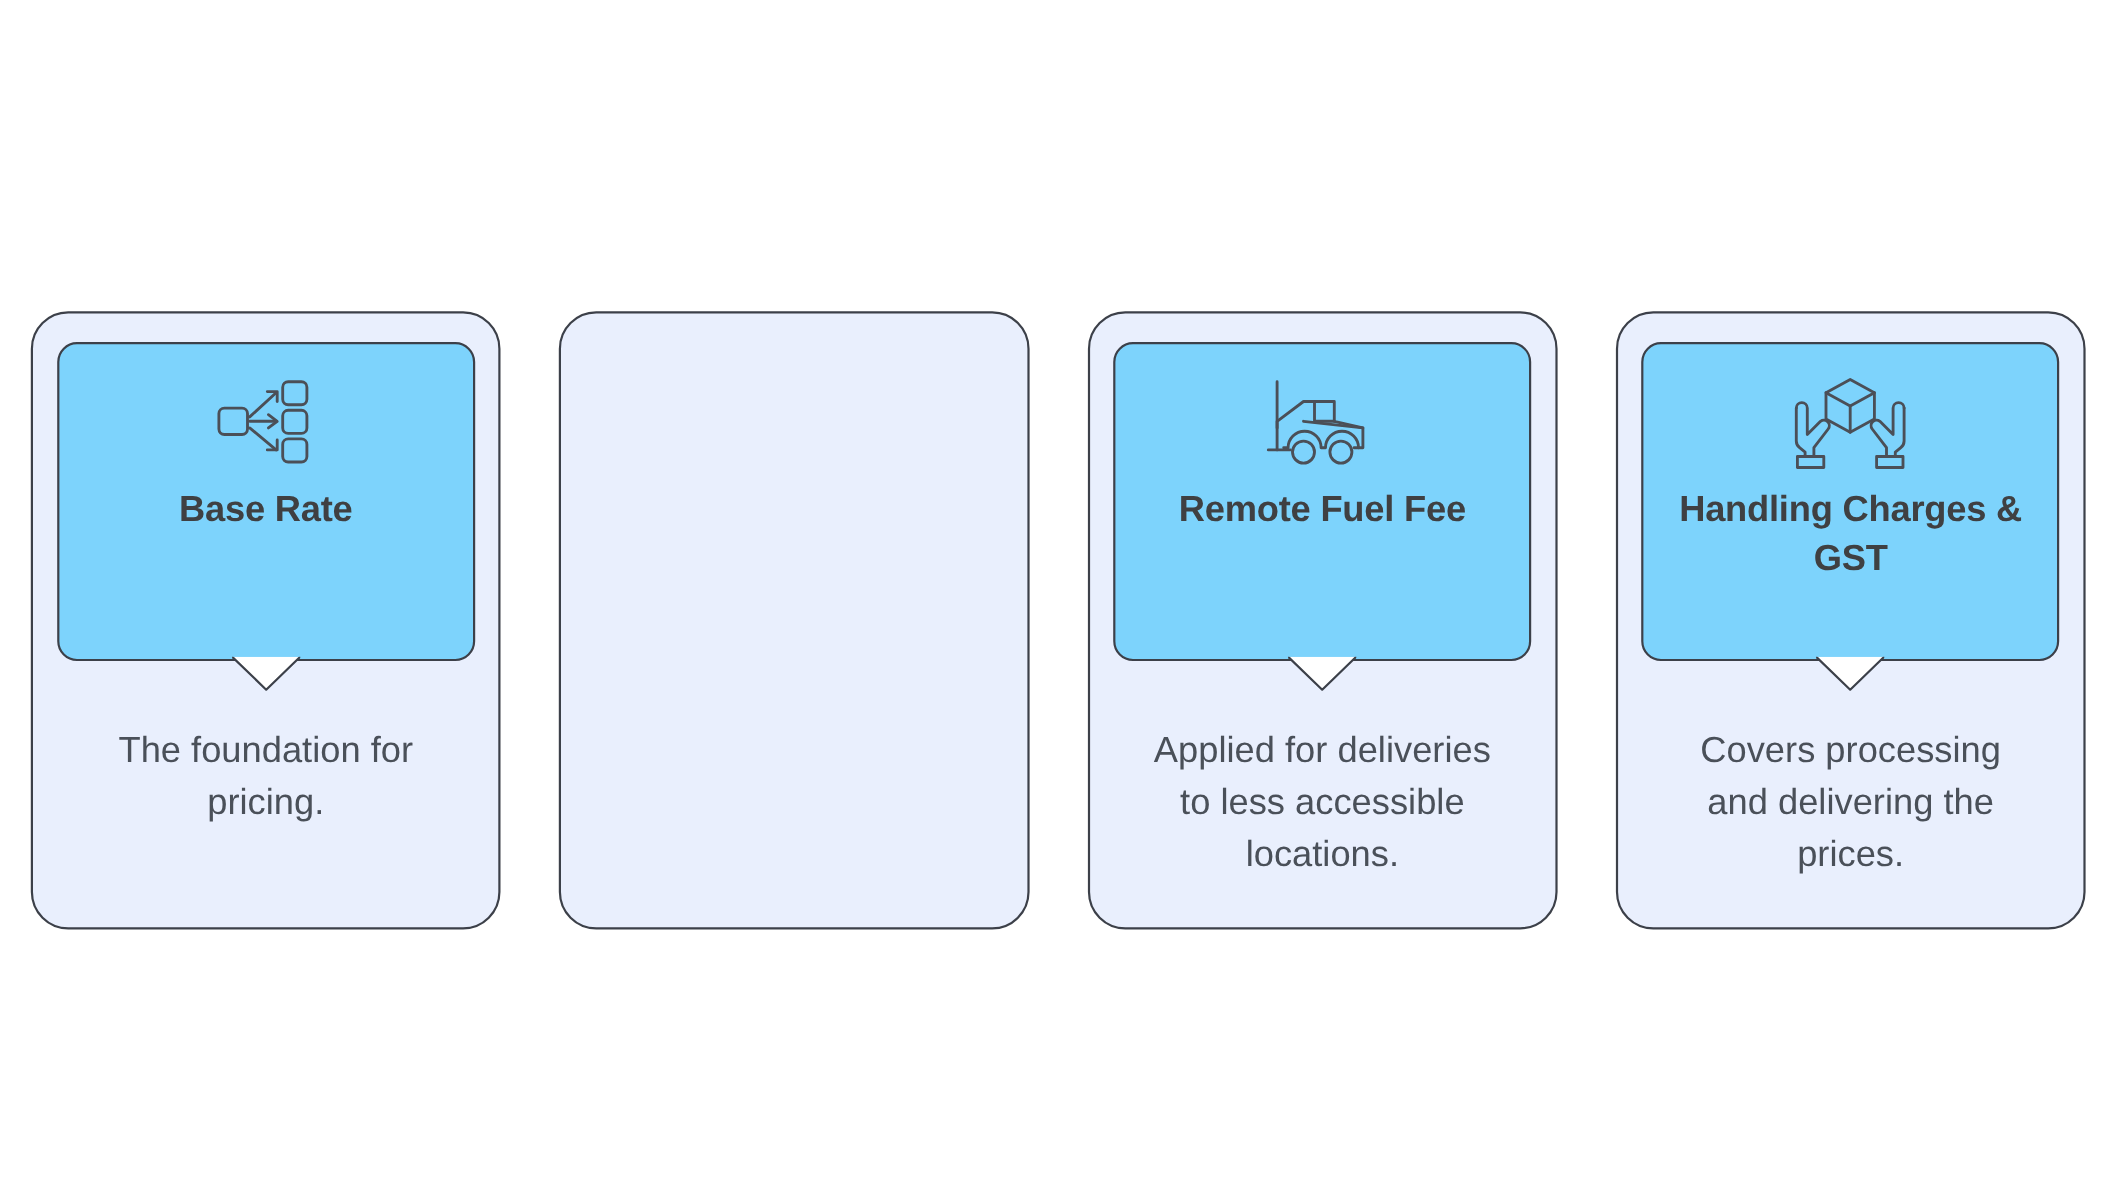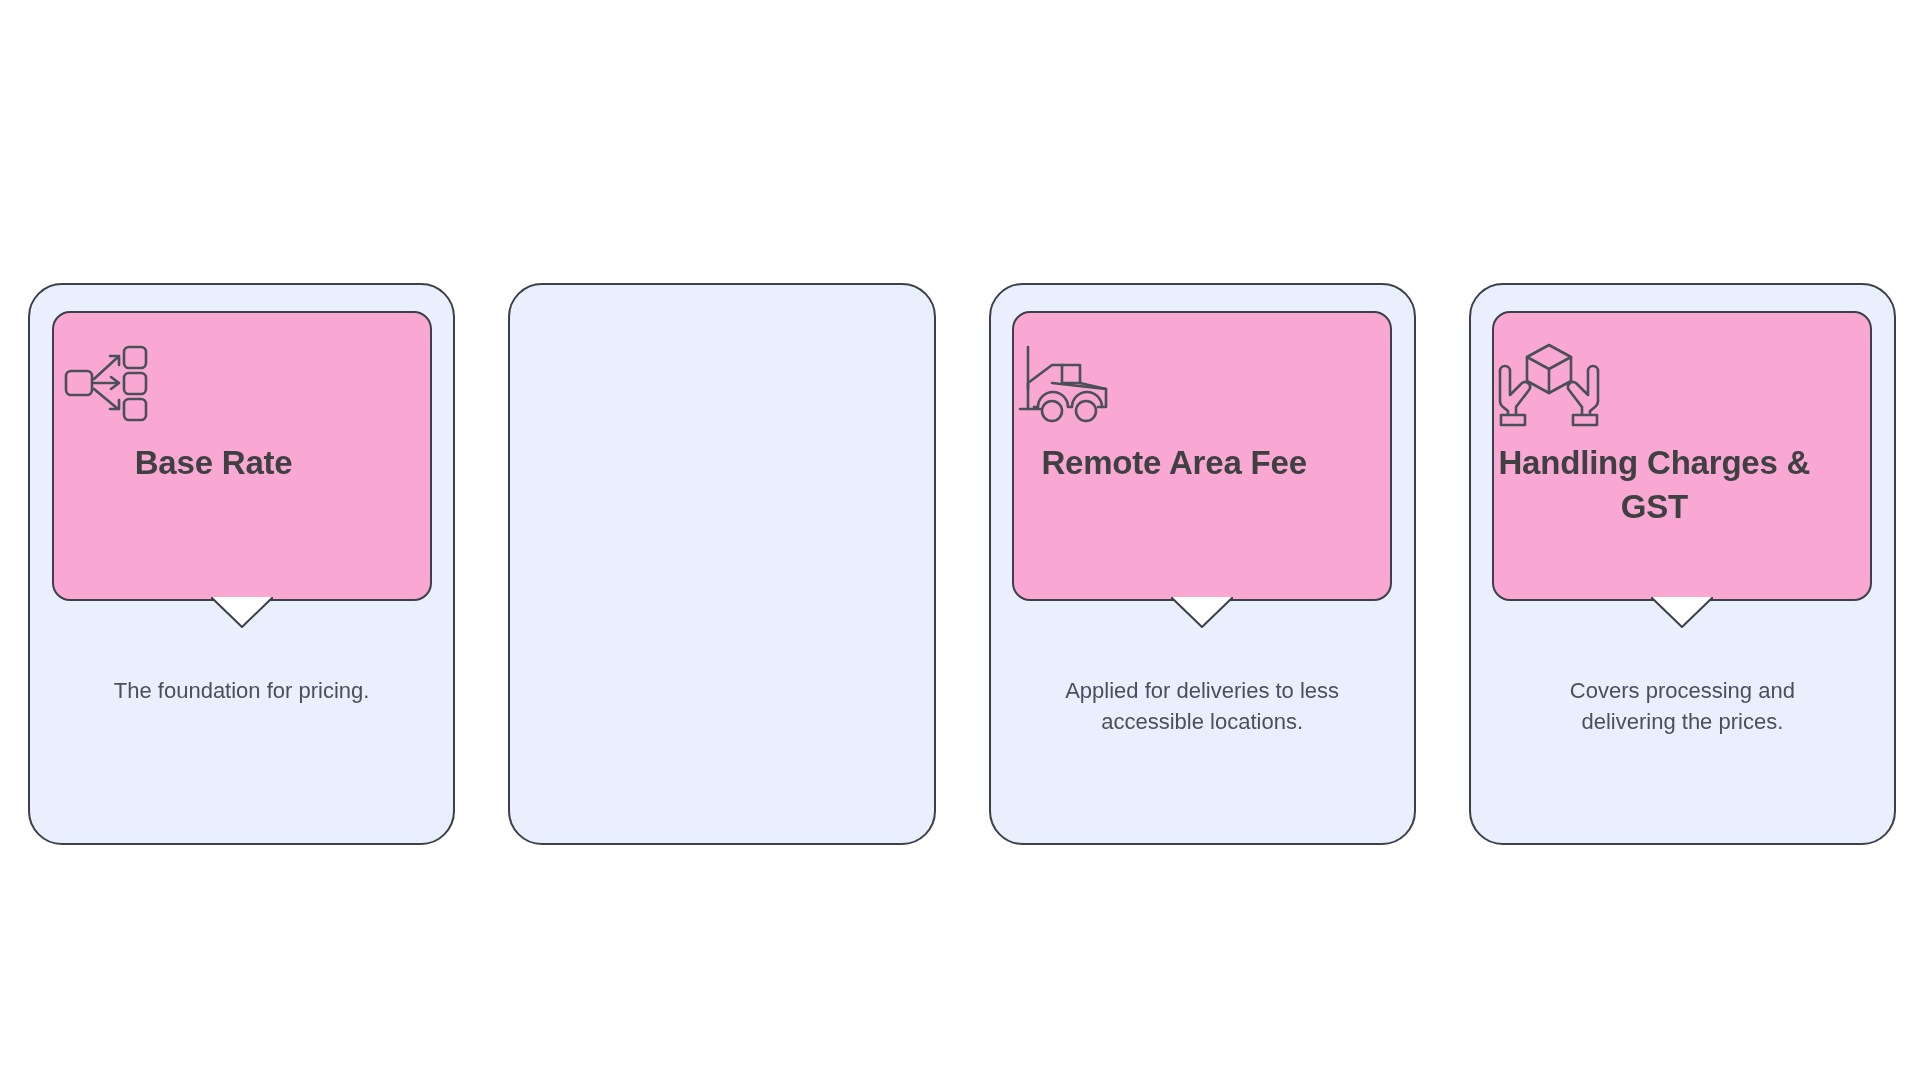--- a/index.html
+++ b/index.html
@@ -44,26 +44,26 @@
     flex-direction: column;
     align-items: center;
   }
 
   
   .bubble {
     position: relative;
     margin-top: 26px;
     width: 380px;
     height: 290px;
-    background: #f9a8d4;
+    background: #7dd3fc;
     border: 2px solid #3c4049;
     border-radius: 18px;
     display: flex;
     flex-direction: column;
-    align-items: flex-start;
+    align-items: center;
     justify-content: flex-start;
   }
 
   
   .bubble-tail {
     position: absolute;
     left: 50%;
     bottom: -28px;
     transform: translateX(-50%);
     width: 62px;
@@ -91,24 +91,24 @@
     width: 320px;
     text-align: center;
     font-size: 33px;
     font-weight: bold;
     line-height: 1.32;
     color: #3f4042;
     letter-spacing: -0.2px;
   }
 
   .card-desc {
-    margin-top: 74px;
+    margin-top: 58px;
     width: 320px;
     text-align: center;
-    font-size: 22px;
+    font-size: 33px;
     line-height: 1.42;
     color: #4a5059;
   }
 </style>
 </head>
 <body>
 
 <div id="board">
   <div class="cards-row">
 
@@ -149,21 +149,21 @@
             <path d="M14 8 L14 70"></path>
             <path d="M6 70 L26 70"></path>
             <path d="M14 50 L14 44 L38 26 L66 26 L66 44 L92 50 L92 68 L84 68"></path>
             <path d="M48 26 L48 44 L66 44"></path>
             <path d="M38 44 L92 50"></path>
             <path d="M20 68 L24 68 a15 15 0 0 1 30 0 L58 68 a15 15 0 0 1 30 0"></path>
             <circle cx="38" cy="72" r="10"></circle>
             <circle cx="72" cy="72" r="10"></circle>
           </svg>
         </div>
-        <div class="card-title">Remote Area Fee</div>
+        <div class="card-title">Remote Fuel Fee</div>
         <div class="bubble-tail">
           <svg width="62" height="32" viewBox="0 0 62 32">
             <path d="M0 0 L31 30 L62 0 Z" fill="#ffffff"></path>
             <path d="M0 0 L31 30 L62 0" fill="none" stroke="#3c4049" stroke-width="2" stroke-linecap="round" stroke-linejoin="round"></path>
           </svg>
         </div>
       </div>
       <div class="card-desc">Applied for deliveries to less accessible locations.</div>
     </div>
 

